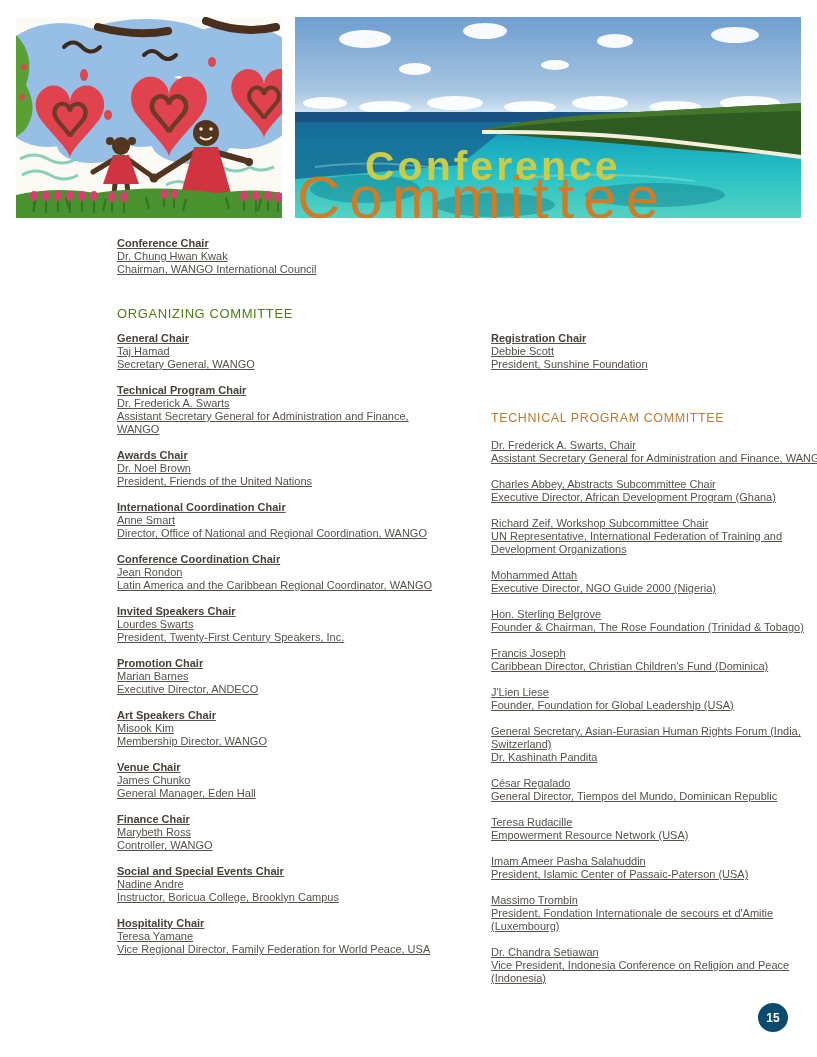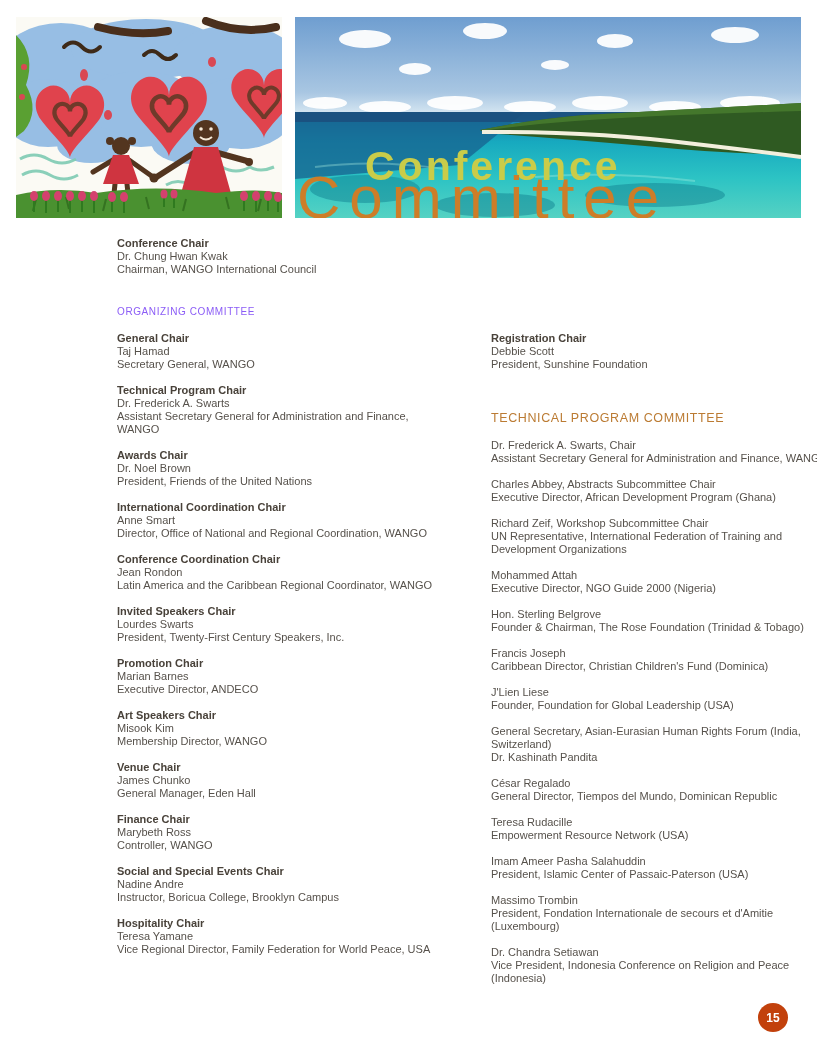--- a/index.html
+++ b/index.html
@@ -22,37 +22,37 @@
   .banner-line1 {
     position:absolute; left:70px; top:126px;
     font-size:41px; letter-spacing:3px; color:#c9cc49; font-weight:bold;
   }
   .banner-line2 {
     position:absolute; left:2px; top:146px;
     font-size:60px; letter-spacing:9px; color:#cd7d28; font-weight:normal;
   }
 
   
-  .entry { font-size:11px; line-height:13px; margin-bottom:13px; }
+  .entry { font-size:11px; line-height:13px; margin-bottom:13px;text-decoration:underline; }
   .entry .t { font-weight:bold; color:#49423a; }
   .entry div { white-space:pre-line; }
   .conference-chair-block { position:absolute; left:117px; top:237px; width:340px; }
   .org-heading {
     position:absolute; left:117px; top:306px;
-    font-size:10px; letter-spacing:0.6px; color:#8b5cf6;
+    font-size:13px; letter-spacing:0.6px; color:#4d7c0f;
   }
   .col-left  { position:absolute; left:117px; top:332px; width:334px; }
   .col-right { position:absolute; left:447px; top:332px; width:350px;margin-left:44px; }
   .tpc-heading {
     font-size:12.5px; letter-spacing:0.6px; color:#bb7b33;
     margin-top:40px; margin-bottom:14px;
   }
   .page-badge {
     position:absolute; left:758px; top:1003px; width:30px; height:29px;
-    border-radius:50%; background:#c2410c; color:#ffffff;
+    border-radius:50%; background:#0c4a6e; color:#ffffff;
     font-size:12px; font-weight:bold; display:flex; align-items:center; justify-content:center;
   }
 </style>
 </head>
 <body>
 
 <div class="page">
 
   <div class="artwork">
     <svg width="266" height="201" viewBox="0 0 266 201">

